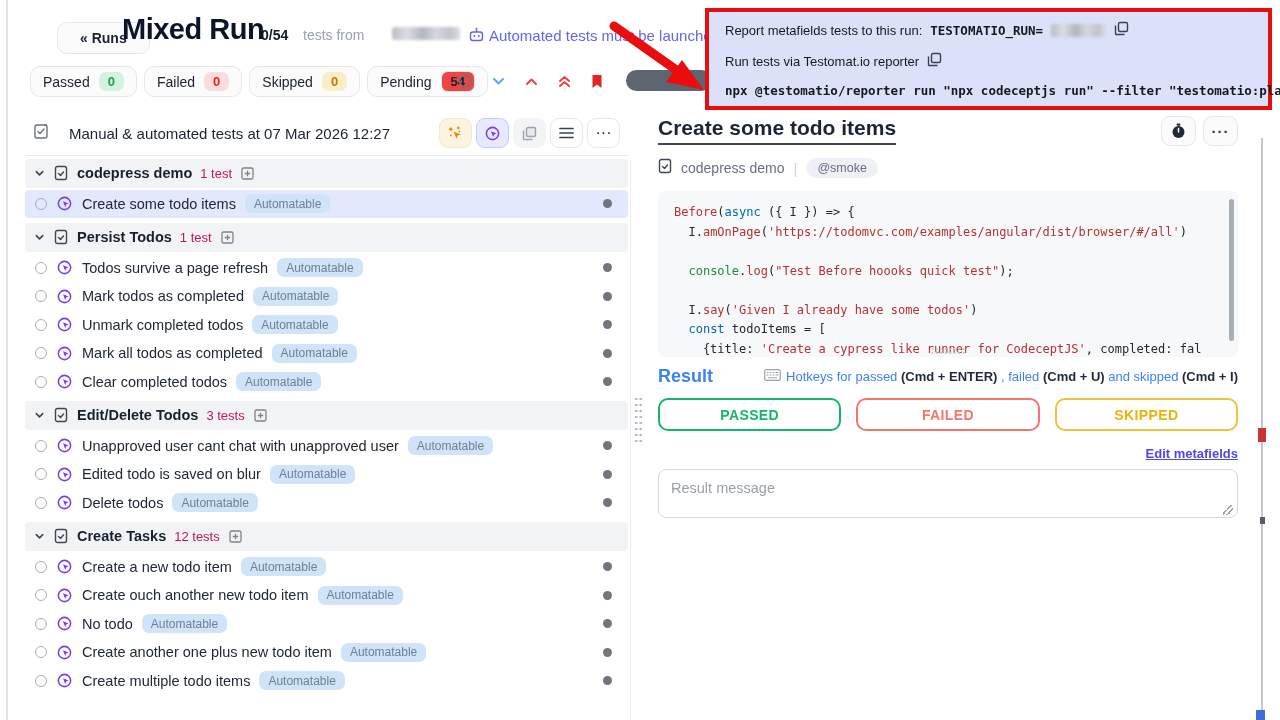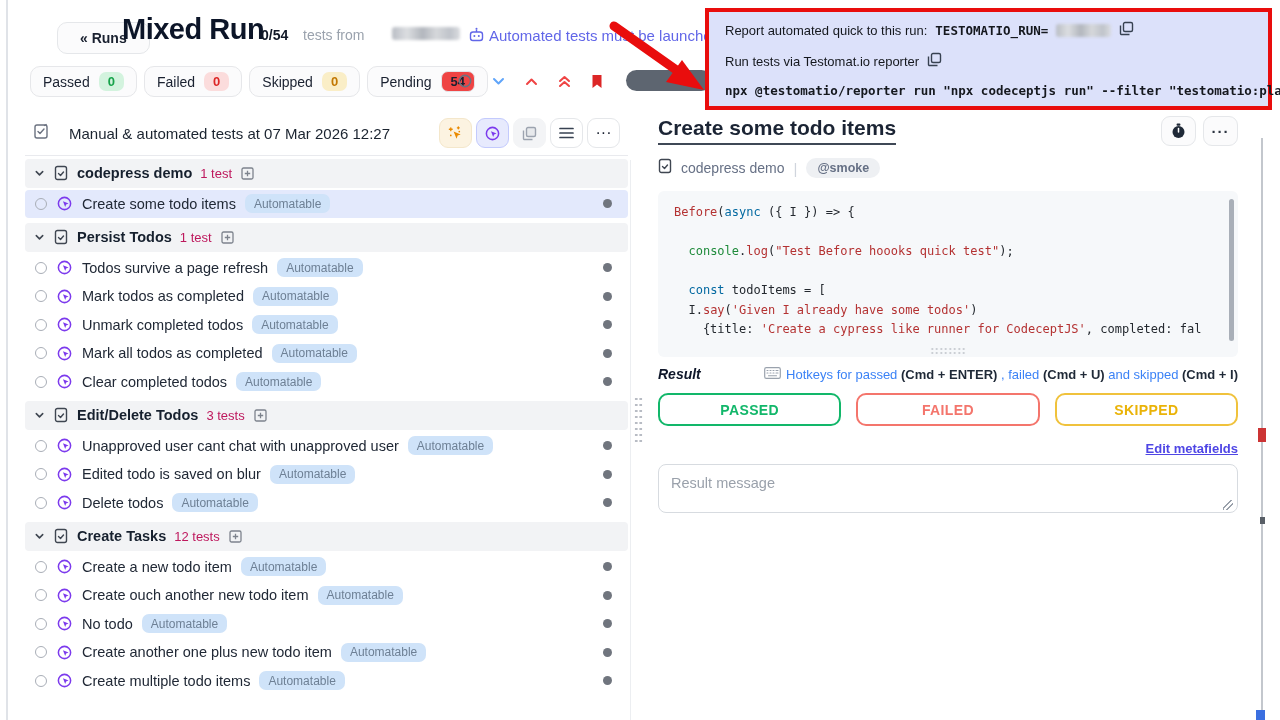--- a/index.html
+++ b/index.html
@@ -89,33 +89,33 @@
   .rp-titlerow { display:flex; align-items:flex-start; }
   .rp-title { font-size:21px; font-weight:700; color:#1b2434; border-bottom:2px solid #3f4856;
     padding-bottom:3px; cursor:pointer; }
   .rp-btns { margin-left:auto; display:flex; gap:7px; }
   .rp-btn { width:35px; height:30px; border:1px solid #e5e7ea; border-radius:9px; background:#fbfbfc;
     display:flex; align-items:center; justify-content:center; cursor:pointer; font-size:15px;
     font-weight:700; color:#2b3340; letter-spacing:1px; }
   .rp-meta { margin-top:12px; display:flex; align-items:center; gap:9px; }
   .suite-label { font-size:14px; color:#667085; }
   .meta-sep { color:#d0d5dd; font-size:15px; }
-  .tag-pill { background:#eef0f3; border-radius:999px; padding:3px 11px; font-size:12.5px; color:#667085;font-weight:bold; }
+  .tag-pill { background:#eef0f3; border-radius:999px; padding:3px 11px; font-size:12.5px; color:#667085; }
 
   .code-block { margin-top:13px; height:166px; background:#f6f8fa; border-radius:6px;
     padding:12px 16px; overflow:hidden; position:relative;
     font-family:"DejaVu Sans Mono", monospace; font-size:12px; line-height:19.5px; }
   .cline { white-space:pre; }
   .tok-p { color:#24292f; } .tok-r { color:#b43232; } .tok-b { color:#0369a1;margin-top:45px; } .tok-g { color:#1f8b3b; }
   .code-vscroll { position:absolute; right:4px; top:8px; bottom:16px; width:5px; border-radius:3px; background:#a9afb8; }
   .code-hhandle { position:absolute; left:50%; bottom:2px; width:36px; height:8px; transform:translateX(-50%);
     background-image:radial-gradient(#c3c7cd 1px, transparent 1.1px); background-size:4.5px 4px; }
 
   .result-row { margin-top:9px; display:flex; align-items:center; }
-  .result-heading { font-size:14px; font-weight:700; color:#0f172a;font-style:italic; }
+  .result-heading { font-size:18px; font-weight:700; color:#3b82f6; }
   .hotkeys { margin-left:auto; display:flex; align-items:center; gap:5px; font-size:13px; }
   .hk-g { color:#3b82f6; } .hk-b { color:#1f2937; font-weight:700; }
   .res-btns { margin-top:11px; display:grid; grid-template-columns:1fr 1fr 1fr; gap:15px; }
   .res-btn { height:33px; border-radius:10px; background:#fff; font-size:14px; font-weight:600;
     letter-spacing:0.4px; cursor:pointer; font-family:"Liberation Sans", sans-serif; }
   .res-btn.passed { border:2px solid #12b76a; color:#12b76a; }
   .res-btn.failed { border:2px solid #f4756c; color:#f4756c; }
   .res-btn.skipped { border:2px solid #f0c23c; color:#eab308; }
   .edit-row { margin-top:13px; text-align:right; }
   .edit-link { font-size:13px; font-weight:700; color:#4f46e5; text-decoration:underline; cursor:pointer; }
@@ -195,21 +195,21 @@
   <span>
       <svg width="12" height="15" viewBox="0 0 12 15">
         <path d="M1.5 1h9v13l-4.5-3.6L1.5 14z" fill="#dc2626"></path>
       </svg>
     </span>
 </div>
 <div class="abs pill-dark"></div>
 
 <div class="abs report-box">
   <div class="rb-line">
-    <span>Report automated quick to this run:</span>
+    <span>Report metafields tests to this run:</span>
     <span class="rb-code">TESTOMATIO_RUN=</span>
     <span class="redact redact-run"></span>
     <span><svg width="15" height="15" viewBox="0 0 15 15" fill="none">
           <rect x="4.5" y="1.5" width="9" height="9" rx="1.5" stroke="#374151" stroke-width="1.4"></rect>
           <path d="M10.5 13.5h-8a1 1 0 01-1-1v-8" stroke="#374151" stroke-width="1.4"></path>
         </svg></span>
   </div>
   <div class="rb-line">
     <span>Run tests via Testomat.io reporter</span>
     <span><svg width="15" height="15" viewBox="0 0 15 15" fill="none">
@@ -544,25 +544,26 @@
           <rect x="1.5" y="1.5" width="11" height="13" rx="2" stroke="#3f4651" stroke-width="1.4"></rect>
           <path d="M4.5 8.5l2 2 3-3.5" stroke="#3f4651" stroke-width="1.4" stroke-linecap="round" stroke-linejoin="round"></path>
         </svg></span>
     <span class="suite-label">codepress demo</span>
     <span class="meta-sep">|</span>
     <span class="tag-pill">@smoke</span>
   </div>
   <div class="code-block">
     <div id="code-lines">
         <div class="cline"><span class="tok-r">Before</span><span class="tok-p">(</span><span class="tok-b">async</span><span class="tok-p"> ({ I }) =&gt; {</span></div>
+        <div class="cline"><span class="tok-p">  I.</span><span class="tok-r">amOnPage</span><span class="tok-p">(</span><span class="tok-r">'https://todomvc.com/examples/angular/dist/browser/#/all'</span><span class="tok-p">)</span></div>
         <div class="cline">&nbsp;</div>
         <div class="cline"><span class="tok-p">  </span><span class="tok-g">console</span><span class="tok-p">.</span><span class="tok-r">log</span><span class="tok-p">(</span><span class="tok-r">"Test Before hoooks quick test"</span><span class="tok-p">);</span></div>
         <div class="cline">&nbsp;</div>
+        <div class="cline"><span class="tok-p">  I.</span><span class="tok-r">say</span><span class="tok-p">(</span><span class="tok-r">'Given I already have some todos'</span><span class="tok-p">)</span></div>
         <div class="cline"><span class="tok-p">  </span><span class="tok-b">const</span><span class="tok-p"> todoItems = [</span></div>
-        <div class="cline"><span class="tok-p">  I.</span><span class="tok-r">say</span><span class="tok-p">(</span><span class="tok-r">'Given I already have some todos'</span><span class="tok-p">)</span></div>
         <div class="cline"><span class="tok-p">    {title: </span><span class="tok-r">'Create a cypress like runner for CodeceptJS'</span><span class="tok-p">, completed: fal</span></div>
       </div>
     <div class="code-vscroll"></div>
     <div class="code-hhandle"></div>
   </div>
   <div class="result-row">
     <span class="result-heading">Result</span>
     <span class="hotkeys">
       <span><svg width="17" height="12" viewBox="0 0 17 12" fill="none">
             <rect x="0.7" y="0.7" width="15.6" height="10.6" rx="1.6" stroke="#9aa2ad" stroke-width="1.2"></rect>

